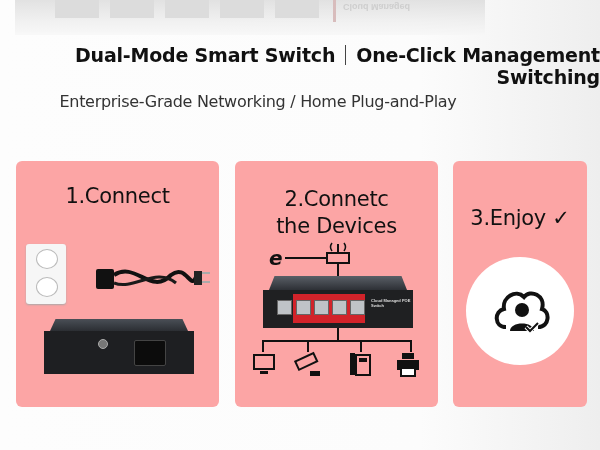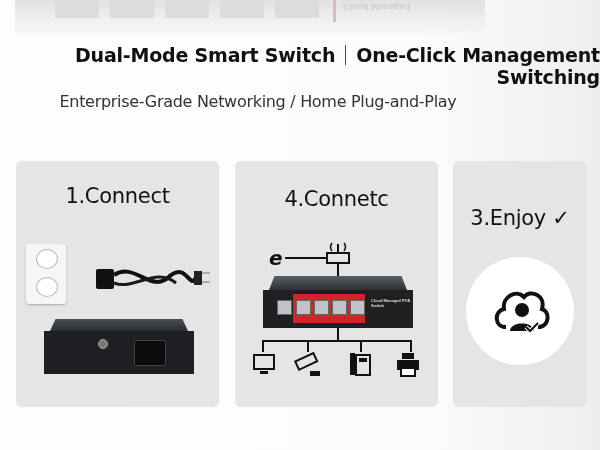--- a/index.html
+++ b/index.html
@@ -7,21 +7,21 @@
     background:linear-gradient(90deg,#fdfdfd 0%,#fcfcfc 70%,#eeeeee 100%);
     font-family:"Liberation Sans","DejaVu Sans",sans-serif;color:#222;}
   .topband{position:absolute;left:15px;top:0;width:470px;height:35px;
     background:linear-gradient(180deg,#d7d7d7 0%,#ececec 60%,#f7f7f7 100%);opacity:.7;}
   .topband .seg{position:absolute;top:0;height:18px;width:44px;background:#cfcfcf;}
   .topband .red{position:absolute;left:318px;top:0;width:3px;height:22px;background:#c9a2a2;}
   .topband .mir{position:absolute;left:328px;top:2px;font-size:9px;color:#bbb;transform:scaleY(-1);font-weight:bold;}
   .title{position:absolute;left:0;top:44px;width:600px;text-align:right;font-size:19px;font-weight:bold;color:#111;font-family:"DejaVu Sans",sans-serif;letter-spacing:-0.2px;}
   .title .sep{display:inline-block;width:1px;height:20px;background:#444;vertical-align:-3px;margin:0 10px;}
   .subtitle{position:absolute;left:0;top:92px;width:516px;text-align:center;font-size:16px;color:#333;font-family:"DejaVu Sans",sans-serif;letter-spacing:-0.3px;}
-  .panel{position:absolute;top:161px;height:246px;background:#e5e5e5;border-radius:6px;text-decoration:underline;}
+  .panel{position:absolute;top:161px;height:246px;background:#fca5a5;border-radius:6px;text-decoration:underline;}
   .p1{left:16px;width:203px;}
   .p2{left:235px;width:203px;}
   .p3{left:453px;width:134px;top:161px;}
   .ptitle{position:absolute;left:0;width:100%;text-align:center;font-size:21px;color:#111;line-height:27px;font-family:"DejaVu Sans",sans-serif;letter-spacing:-0.3px;}
   
   .outlet{position:absolute;left:10px;top:83px;width:40px;height:60px;background:#f6f6f6;border-radius:3px;box-shadow:0 1px 2px #aaa;}
   .outlet .sock{position:absolute;left:10px;width:20px;height:18px;border:1px solid #bbb;border-radius:50%;background:#fff;}
   .cord{position:absolute;left:80px;top:100px;}
   .box{position:absolute;left:28px;top:158px;width:150px;height:55px;}
   .box .top{position:absolute;left:6px;top:0;width:138px;height:12px;background:linear-gradient(180deg,#4a4f56,#2b2e33);clip-path:polygon(4% 0,96% 0,100% 100%,0 100%);}
@@ -74,21 +74,22 @@
   <div class="box">
     <div class="top"></div>
     <div class="front">
       <div class="screw"></div>
       <div class="iec"></div>
     </div>
   </div>
 </div>
 
 <div class="panel p2">
-  <div class="ptitle" style="top:25px">4.Connetc</div>
+  <div class="ptitle" style="top:25px">2.Connetc</div>
+  <div class="ptitle" style="top:52px">the Devices</div>
   <svg style="position:absolute;left:34px;top:80px" width="90" height="35" viewBox="0 0 90 35">
     <text x="0" y="24" font-size="20" font-weight="bold" font-style="italic" fill="#111" font-family="DejaVu Sans,sans-serif">e</text>
     <line x1="16" y1="17" x2="58" y2="17" stroke="#111" stroke-width="2"></line>
     <rect x="58" y="12" width="22" height="10" fill="none" stroke="#111" stroke-width="2"></rect>
     <line x1="69" y1="12" x2="69" y2="3" stroke="#111" stroke-width="2"></line>
     <path d="M63 2 Q60 6 63 10 M75 2 Q78 6 75 10" stroke="#111" stroke-width="1.5" fill="none"></path>
     <line x1="69" y1="22" x2="69" y2="35" stroke="#111" stroke-width="2"></line>
   </svg>
   <div class="sw">
     <div class="top"></div>

